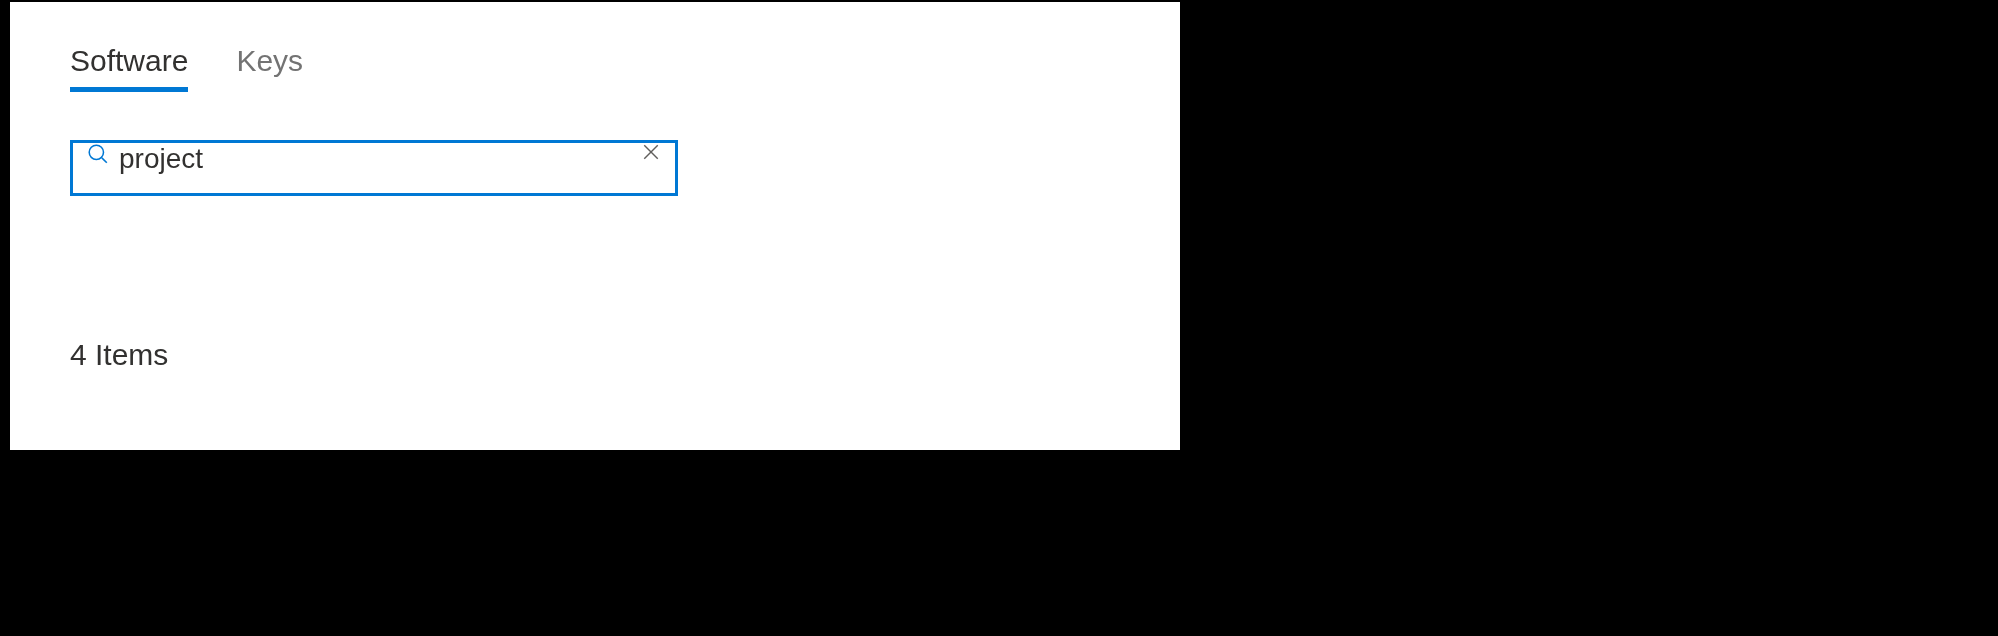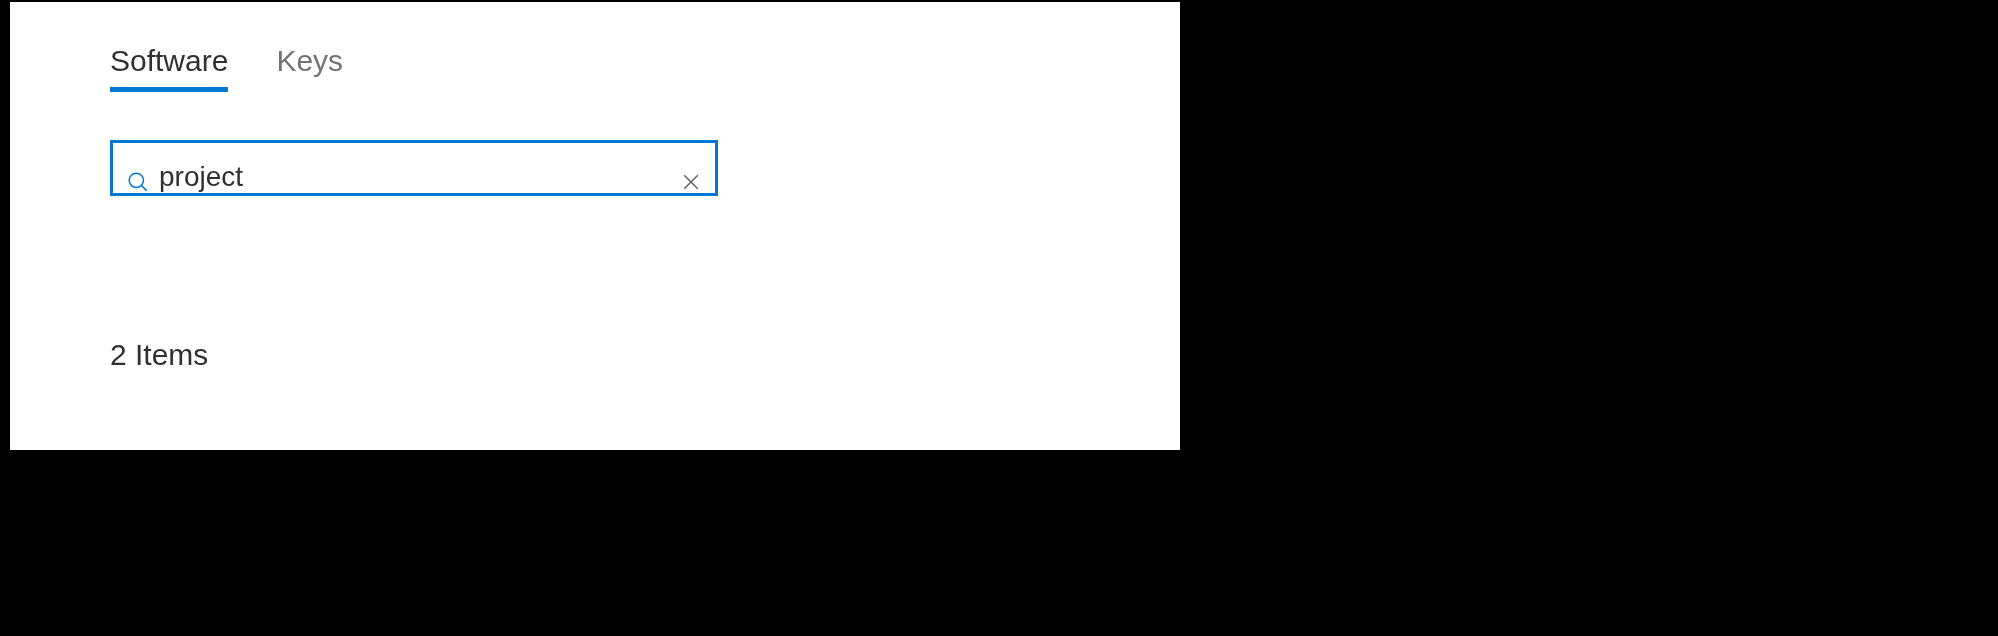--- a/index.html
+++ b/index.html
@@ -19,21 +19,20 @@
       left: 8px;
       top: 0px;
       width: 1174px;
       height: 452px;
       background: #ffffff;
       border: 2px solid #000000;
     }
     .content-area {
       padding: 42px 80px 40px 60px;
       position: relative;
-      margin-left: 40px;
     }
     .tabs {
       display: flex;
       gap: 48px;
       margin-bottom: 52px;
     }
     .tab {
       font-size: 30px;
       font-weight: 400;
       color: #737373;
@@ -49,21 +48,21 @@
       content: "";
       position: absolute;
       bottom: -4px;
       left: 0;
       right: 0;
       height: 5px;
       background: #0078d4;
     }
     .search-box {
       display: flex;
-      align-items: flex-end;
+      align-items: flex-start;
       border: 3px solid #0078d4;
       width: 608px;
       height: 56px;
       padding: 0 14px;
       background: #ffffff;
     }
     .search-icon {
       flex-shrink: 0;
       width: 22px;
       height: 22px;
@@ -125,17 +124,17 @@
         <span>
           <svg viewBox="0 0 16 16" width="18" height="18" fill="none" stroke="#605e5c" stroke-width="1.2">
             <line x1="2" y1="2" x2="14" y2="14"></line>
             <line x1="14" y1="2" x2="2" y2="14"></line>
           </svg>
         </span>
       </button>
     </div>
 
     <div class="results-count">
-      <span>2 Items</span>
+      <span>4 Items</span>
     </div>
 
   </div>
 </div>
 
 </body></html>

